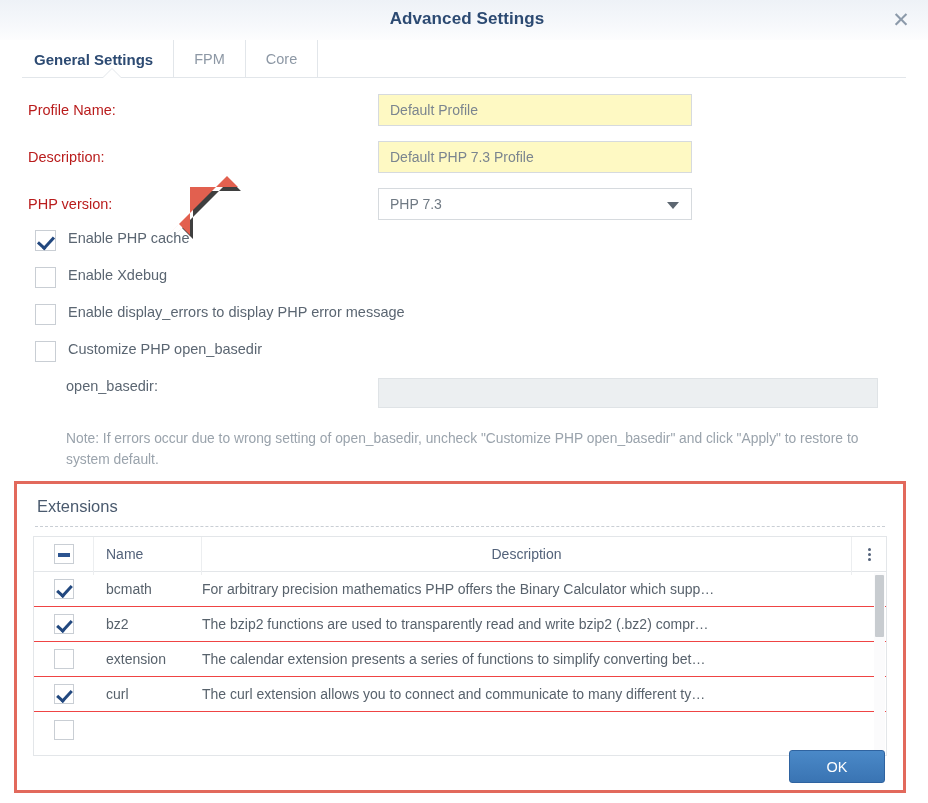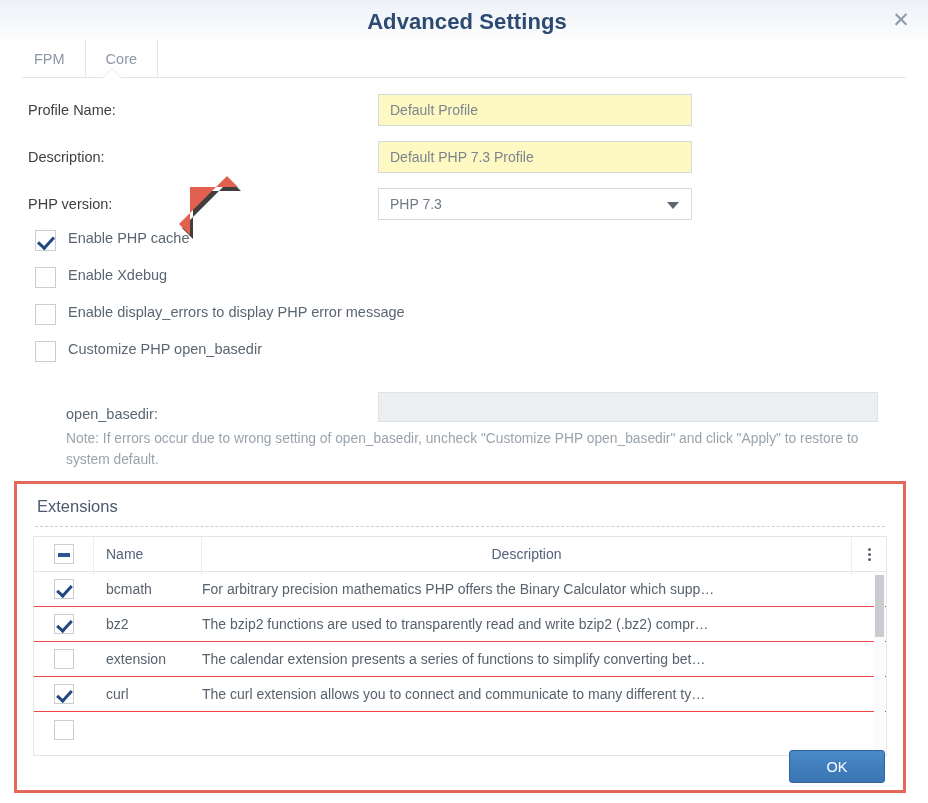--- a/index.html
+++ b/index.html
@@ -21,21 +21,21 @@
   .titlebar {
     position: relative;
     height: 40px;
     background: linear-gradient(to bottom, #eef2f7 0%, #f6f8fb 60%, #fdfdfe 100%);
     border-bottom: 0px solid transparent;
   }
   .titlebar-title {
     position: absolute;
     left: 6px; right: 0; top: 9px;
     text-align: center;
-    font-size: 22px;
+    font-size: 17px;
     font-weight: bold;
     color: #2c4a72;
     letter-spacing: 0.1px;
   }
   .close-btn {
     position: absolute;
     right: 14px; top: 7px;
     width: 26px; height: 26px;
     color: #8c9aaa;
     font-size: 21px;
@@ -106,21 +106,21 @@
   }
   .field-row {
     position: relative;
     display: flex;
     align-items: center;
     height: 40px;
   }
   .field-label {
     width: 350px;
     font-size: 14.5px;
-    color: #404040;
+    color: #b91c1c;
   }
   .field-input {
     width: 314px;
     height: 32px;
     border: 1px solid #d6dade;
     background: #fef9c3;
     font-family: "Liberation Sans", sans-serif;
     font-size: 14px;
     color: #7b858f;
     padding: 12px 11px;
@@ -172,21 +172,21 @@
     border-width: 0 3px 3px 0;
     transform: rotate(42deg);
   }
   .check-label {
     font-size: 14.5px;
     color: #5b6672;
   }
 
   .sub-row {
     display: flex;
-    align-items: flex-end;
+    align-items: flex-start;
     height: 44px;
     padding-left: 38px;
   }
   .sub-label {
     width: 312px;
     font-size: 14.5px;
     color: #5b6672;
   }
   .sub-input {
     width: 500px;
@@ -355,20 +355,23 @@
 
 <div class="window">
 
   <div class="titlebar">
     <div class="titlebar-title">Advanced Settings</div>
     <div class="close-btn">✕</div>
   </div>
 
   <div class="tabbar">
     <div class="tabs">
+      <div class="tab active">
+        <span>General Settings</span>
+      </div>
       <div class="tab">
         <span>FPM</span>
       </div>
       <div class="tab">
         <span>Core</span>
       </div>
     </div>
     <div class="tab-underline"></div>
     <div class="tab-notch-outline"></div>
     <div class="tab-notch"></div>

